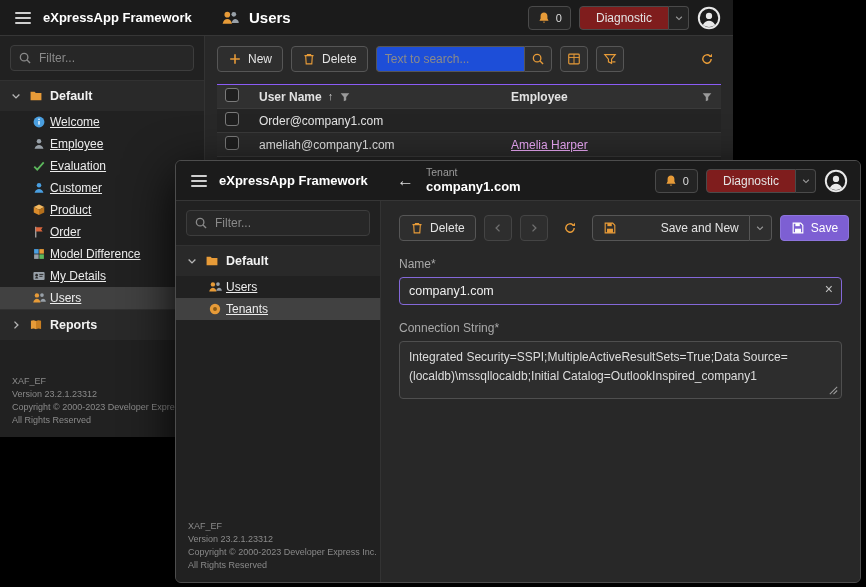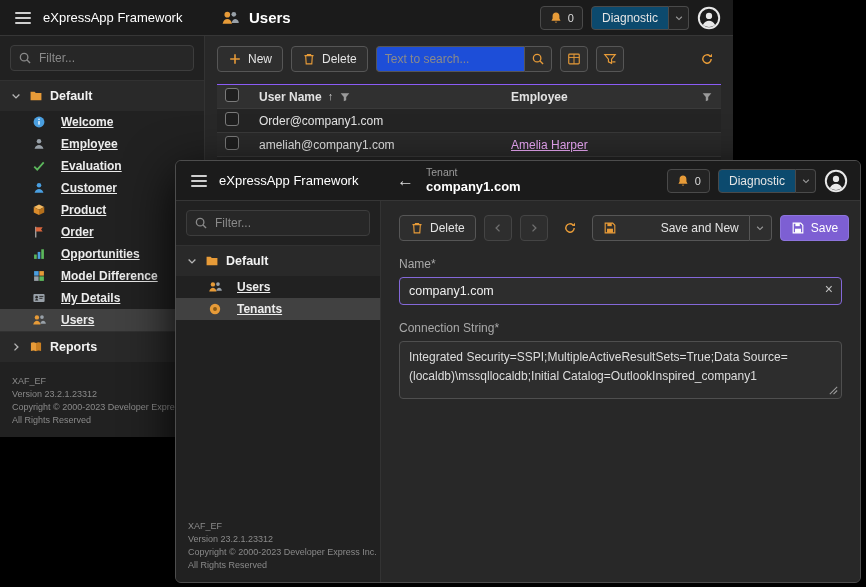--- a/index.html
+++ b/index.html
@@ -9,57 +9,57 @@
 
   .window { position:absolute; background:#272727; font-size:12px; }
   #bg-window { left:0; top:0; width:733px; height:437px; }
   #fg-window { left:175px; top:160px; width:686px; height:423px; border:1px solid #4d4d4d;
                border-radius:6px; box-shadow:0 14px 50px rgba(0,0,0,.9); z-index:2; overflow:hidden; }
 
   .topbar { display:flex; align-items:center; background:#1b1b1b; border-bottom:1px solid #363636; }
   #bg-window .topbar { height:36px; }
   #fg-window .topbar { height:40px; }
   .tb-left { width:205px; flex:none; display:flex; align-items:center; gap:12px; padding-left:15px; }
-  .app-title { font-size:13px; font-weight:400; color:#fff; white-space:nowrap; }
+  .app-title { font-size:13px; font-weight:700; color:#fff; white-space:nowrap; }
   .tb-main { flex:1; display:flex; align-items:center; gap:10px; padding:0 12px 0 16px; min-width:0; }
   .page-title { font-size:15px; font-weight:700; color:#fff; }
   .tb-right { margin-left:auto; display:flex; align-items:center; gap:8px; }
 
   .hamburger { display:inline-flex; flex-direction:column; gap:3px; width:16px; cursor:pointer; flex:none; }
   .hamburger i { display:block; height:2px; background:#cfcfcf; border-radius:1px; }
 
   .ic { display:inline-block; vertical-align:middle; flex:none; }
   .i18 { width:18px; height:18px; }
   .i14 { width:14px; height:14px; } .i12 { width:12px; height:12px; } .i10 { width:10px; height:10px; }
   .orange { color:#e79b38; } .gray { color:#9a9a9a; }
 
   .bell-btn { display:inline-flex; align-items:center; gap:5px; height:24px; padding:0 8px;
               background:#242424; border:1px solid #4a4a4a; border-radius:4px; cursor:pointer; }
   .bell-count { font-size:11px; color:#ddd; }
   .split { display:inline-flex; }
-  .split .sp-main { display:inline-flex; align-items:center; gap:6px; height:24px; padding:0 10px;
-                    background:#0c4a6e; border:1px solid #4a4a4a; border-radius:4px 0 0 4px;
+  .split .sp-main { display:inline-flex; align-items:center; gap:6px; height:24px; padding:0 16px;
+                    background:#7f1d1d; border:1px solid #4a4a4a; border-radius:4px 0 0 4px;
                     font-size:12px; color:#e4e4e4; cursor:pointer; }
   .split .sp-arrow { display:inline-flex; align-items:center; justify-content:center; width:20px; height:24px;
                      background:#242424; border:1px solid #4a4a4a; border-left:none; border-radius:0 4px 4px 0; cursor:pointer; }
   .avatar { color:#e8e8e8; cursor:pointer; }
 
   .body { display:flex; height:calc(100% - 36px); }
   #fg-window .body { height:calc(100% - 40px); }
   .sidebar { width:205px; flex:none; background:#212121; border-right:1px solid #333; position:relative; }
   .filter { position:relative; margin:9px 10px; }
   .filter input { width:100%; height:26px; background:#272727; border:1px solid #3d3d3d; border-radius:4px;
                   color:#ddd; padding:0 8px 0 28px; font-size:12px; outline:none; }
   .filter input::placeholder { color:#8a8a8a; }
   .filter .ic { position:absolute; left:8px; top:6px; color:#8a8a8a; }
 
   .group { display:flex; align-items:center; gap:7px; padding:8px 10px; font-weight:700; font-size:12.5px;
            color:#f2f2f2; background:#292929; border-top:1px solid #313131; cursor:pointer; }
   .chev { color:#b5b5b5; }
-  .nav-item { display:flex; align-items:center; gap:15px; padding:4px 8px 4px 32px; height:22px; cursor:pointer;font-weight:bold; }
+  .nav-item { display:flex; align-items:center; gap:4px; padding:4px 8px 4px 32px; height:22px; cursor:pointer; }
   .nav-item.selected { background:#414141; }
   .nav-link { color:#ececec; text-decoration:underline; font-size:12px; white-space:nowrap; }
   .sidebar-footer { position:absolute; left:12px; bottom:10px; right:2px; font-size:9px; color:#8a8a8a;
                     line-height:1.45; white-space:nowrap; overflow:hidden; }
 
   .main { flex:1; background:#282828; min-width:0; }
   #bg-window .main { padding:10px 12px; }
   #fg-window .main { padding:14px 18px; }
 
   .toolbar { display:flex; align-items:center; gap:8px; }
@@ -209,28 +209,20 @@
               <path d="M14 4.6l-6 3v6.2l6-3z" fill="#b5701c"></path>
             </svg>
           <span class="nav-link">Product</span>
         </div>
         <div class="nav-item">
           <svg class="ic i14" viewBox="0 0 16 16">
               <path d="M4.3 14.2V2" stroke="#b9b9b9" stroke-width="1.3"></path>
               <path d="M4.3 2.6h7.9L10.4 5l1.8 2.4H4.3z" fill="#d9663d"></path>
             </svg>
           <span class="nav-link">Order</span>
-        </div>
-        <div class="nav-item">
-          <svg class="ic i14" viewBox="0 0 16 16">
-              <rect x="2.4" y="8.6" width="3" height="5" fill="#5cb85c"></rect>
-              <rect x="6.5" y="5.6" width="3" height="8" fill="#4a9fe0"></rect>
-              <rect x="10.6" y="2.6" width="3" height="11" fill="#5cb85c"></rect>
-            </svg>
-          <span class="nav-link">Opportunities</span>
         </div>
         <div class="nav-item">
           <svg class="ic i14" viewBox="0 0 16 16">
               <rect x="2.4" y="2.4" width="5.2" height="5.2" fill="#4a9fe0"></rect>
               <rect x="8.4" y="2.4" width="5.2" height="5.2" fill="#e79b38"></rect>
               <rect x="2.4" y="8.4" width="5.2" height="5.2" fill="#98a0a8"></rect>
               <rect x="8.4" y="8.4" width="5.2" height="5.2" fill="#5cb85c"></rect>
             </svg>
           <span class="nav-link">Model Difference</span>
         </div>

